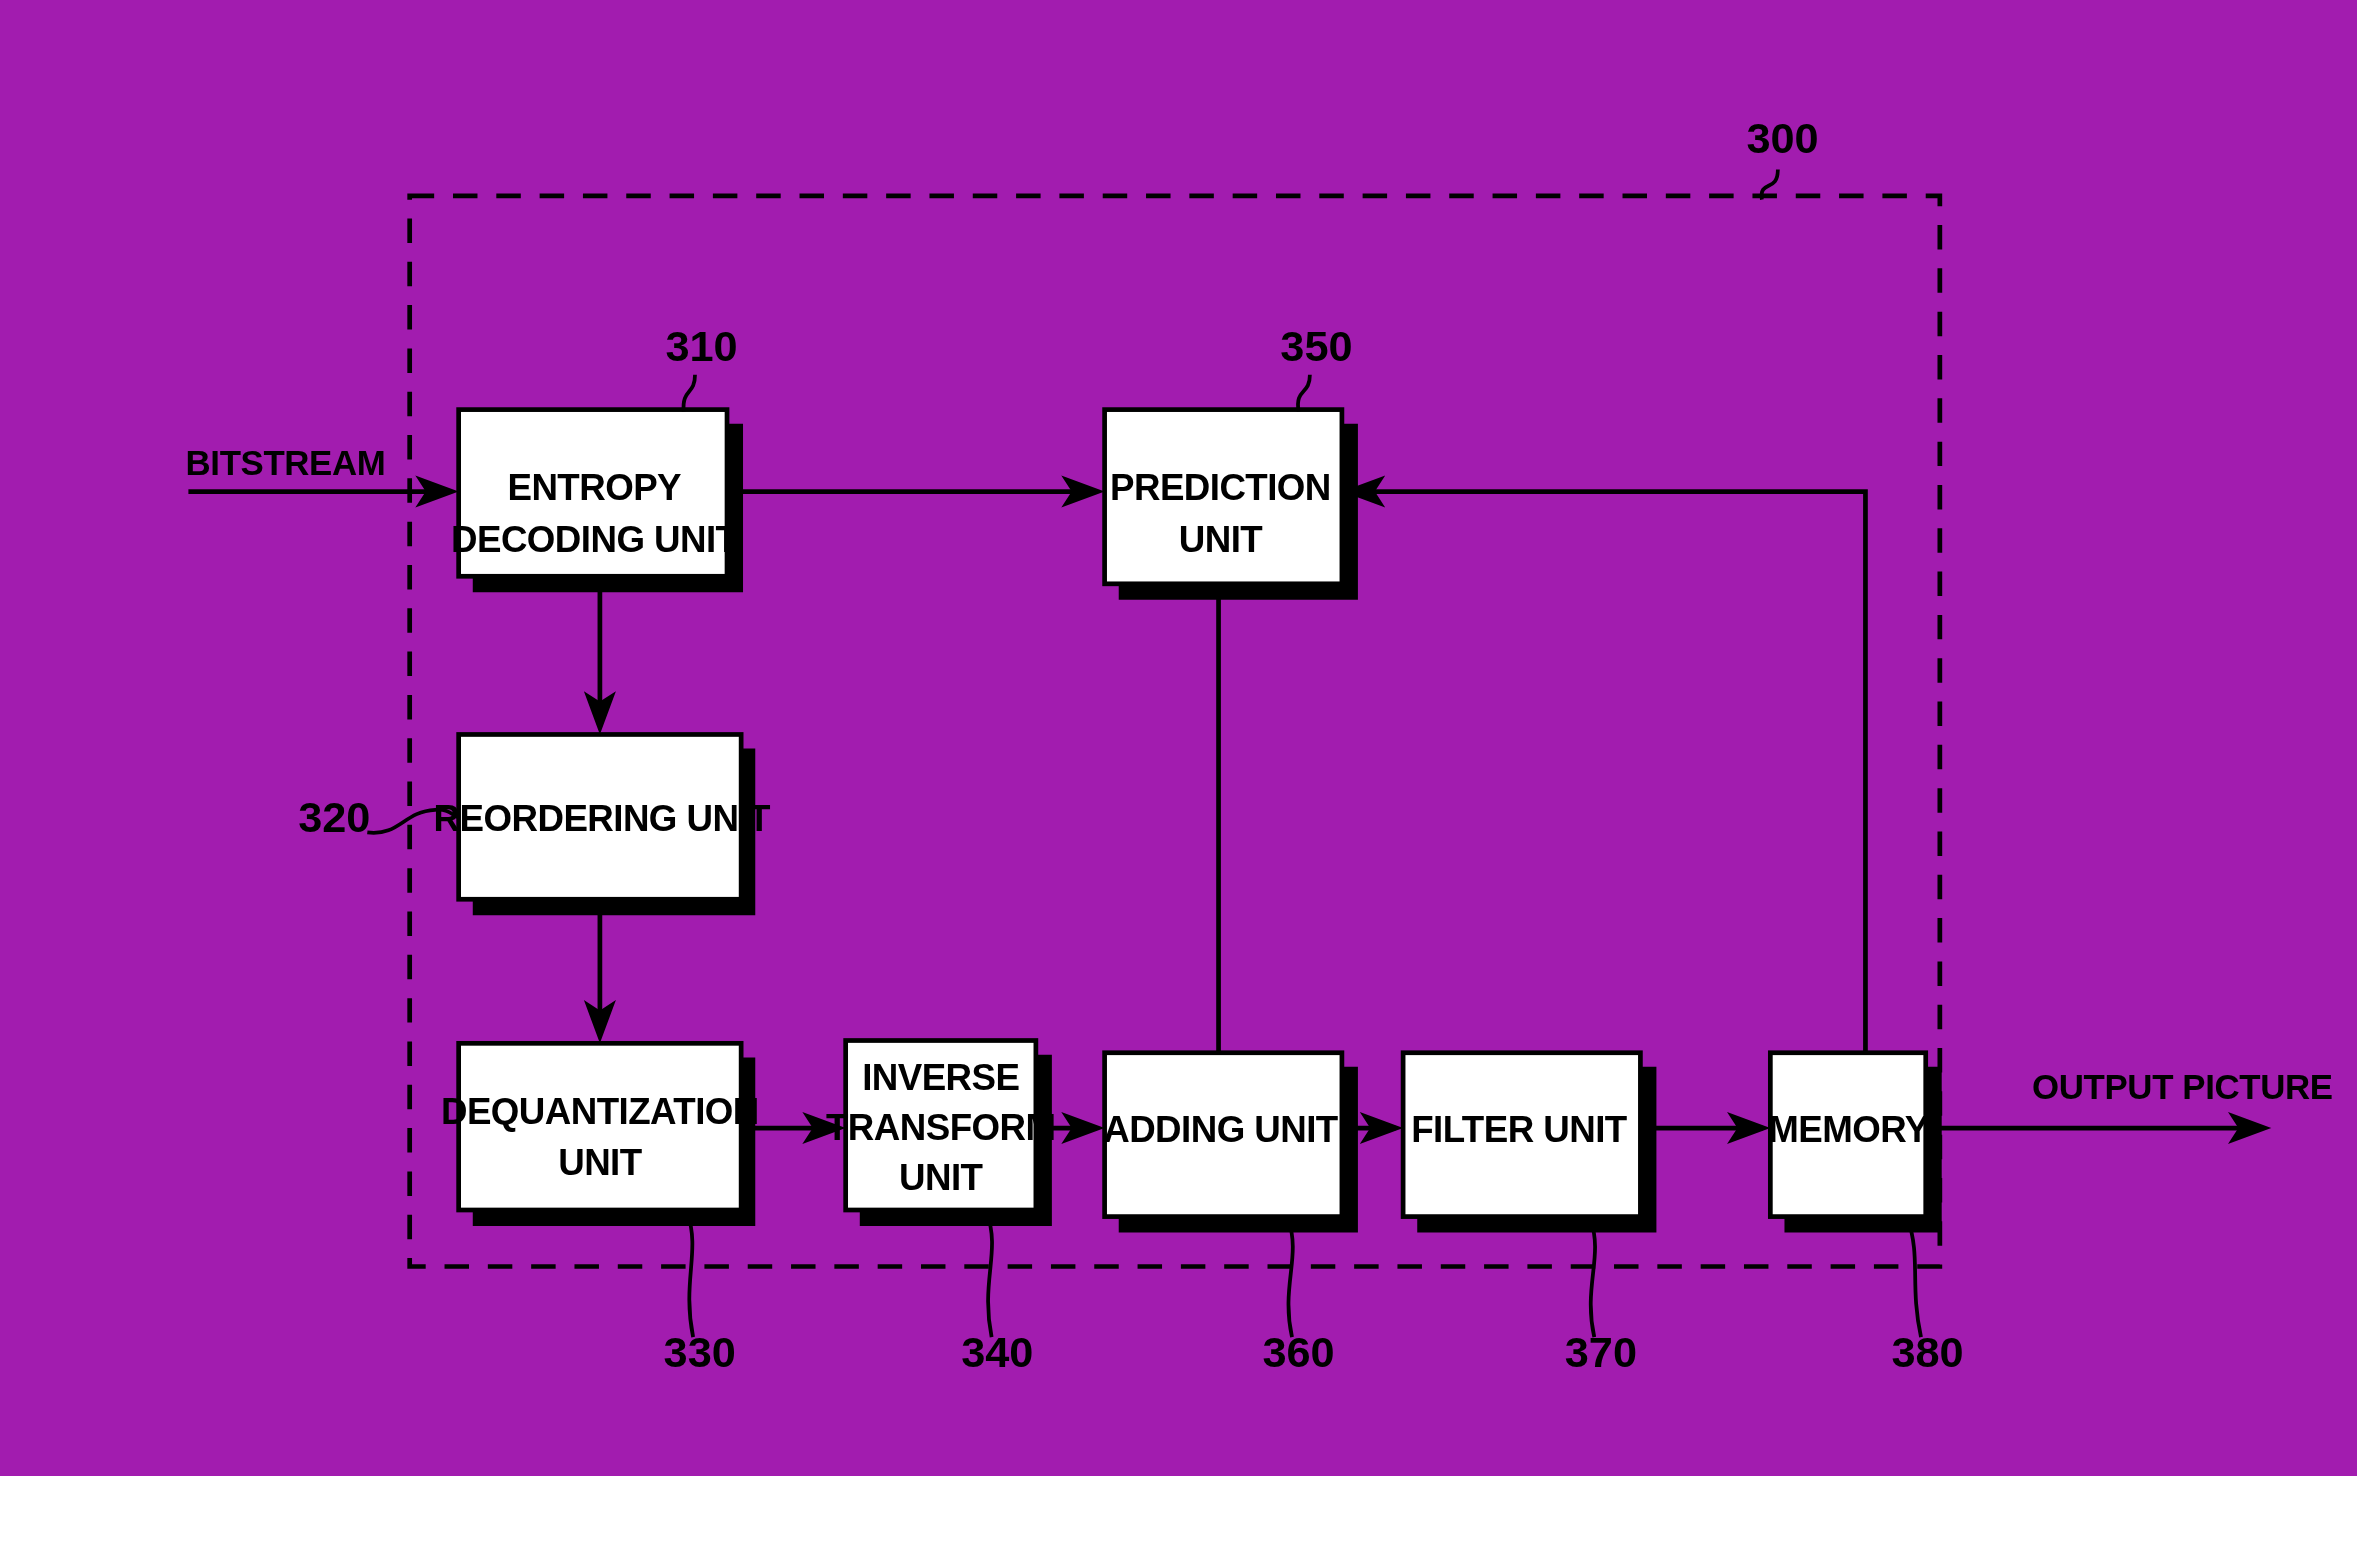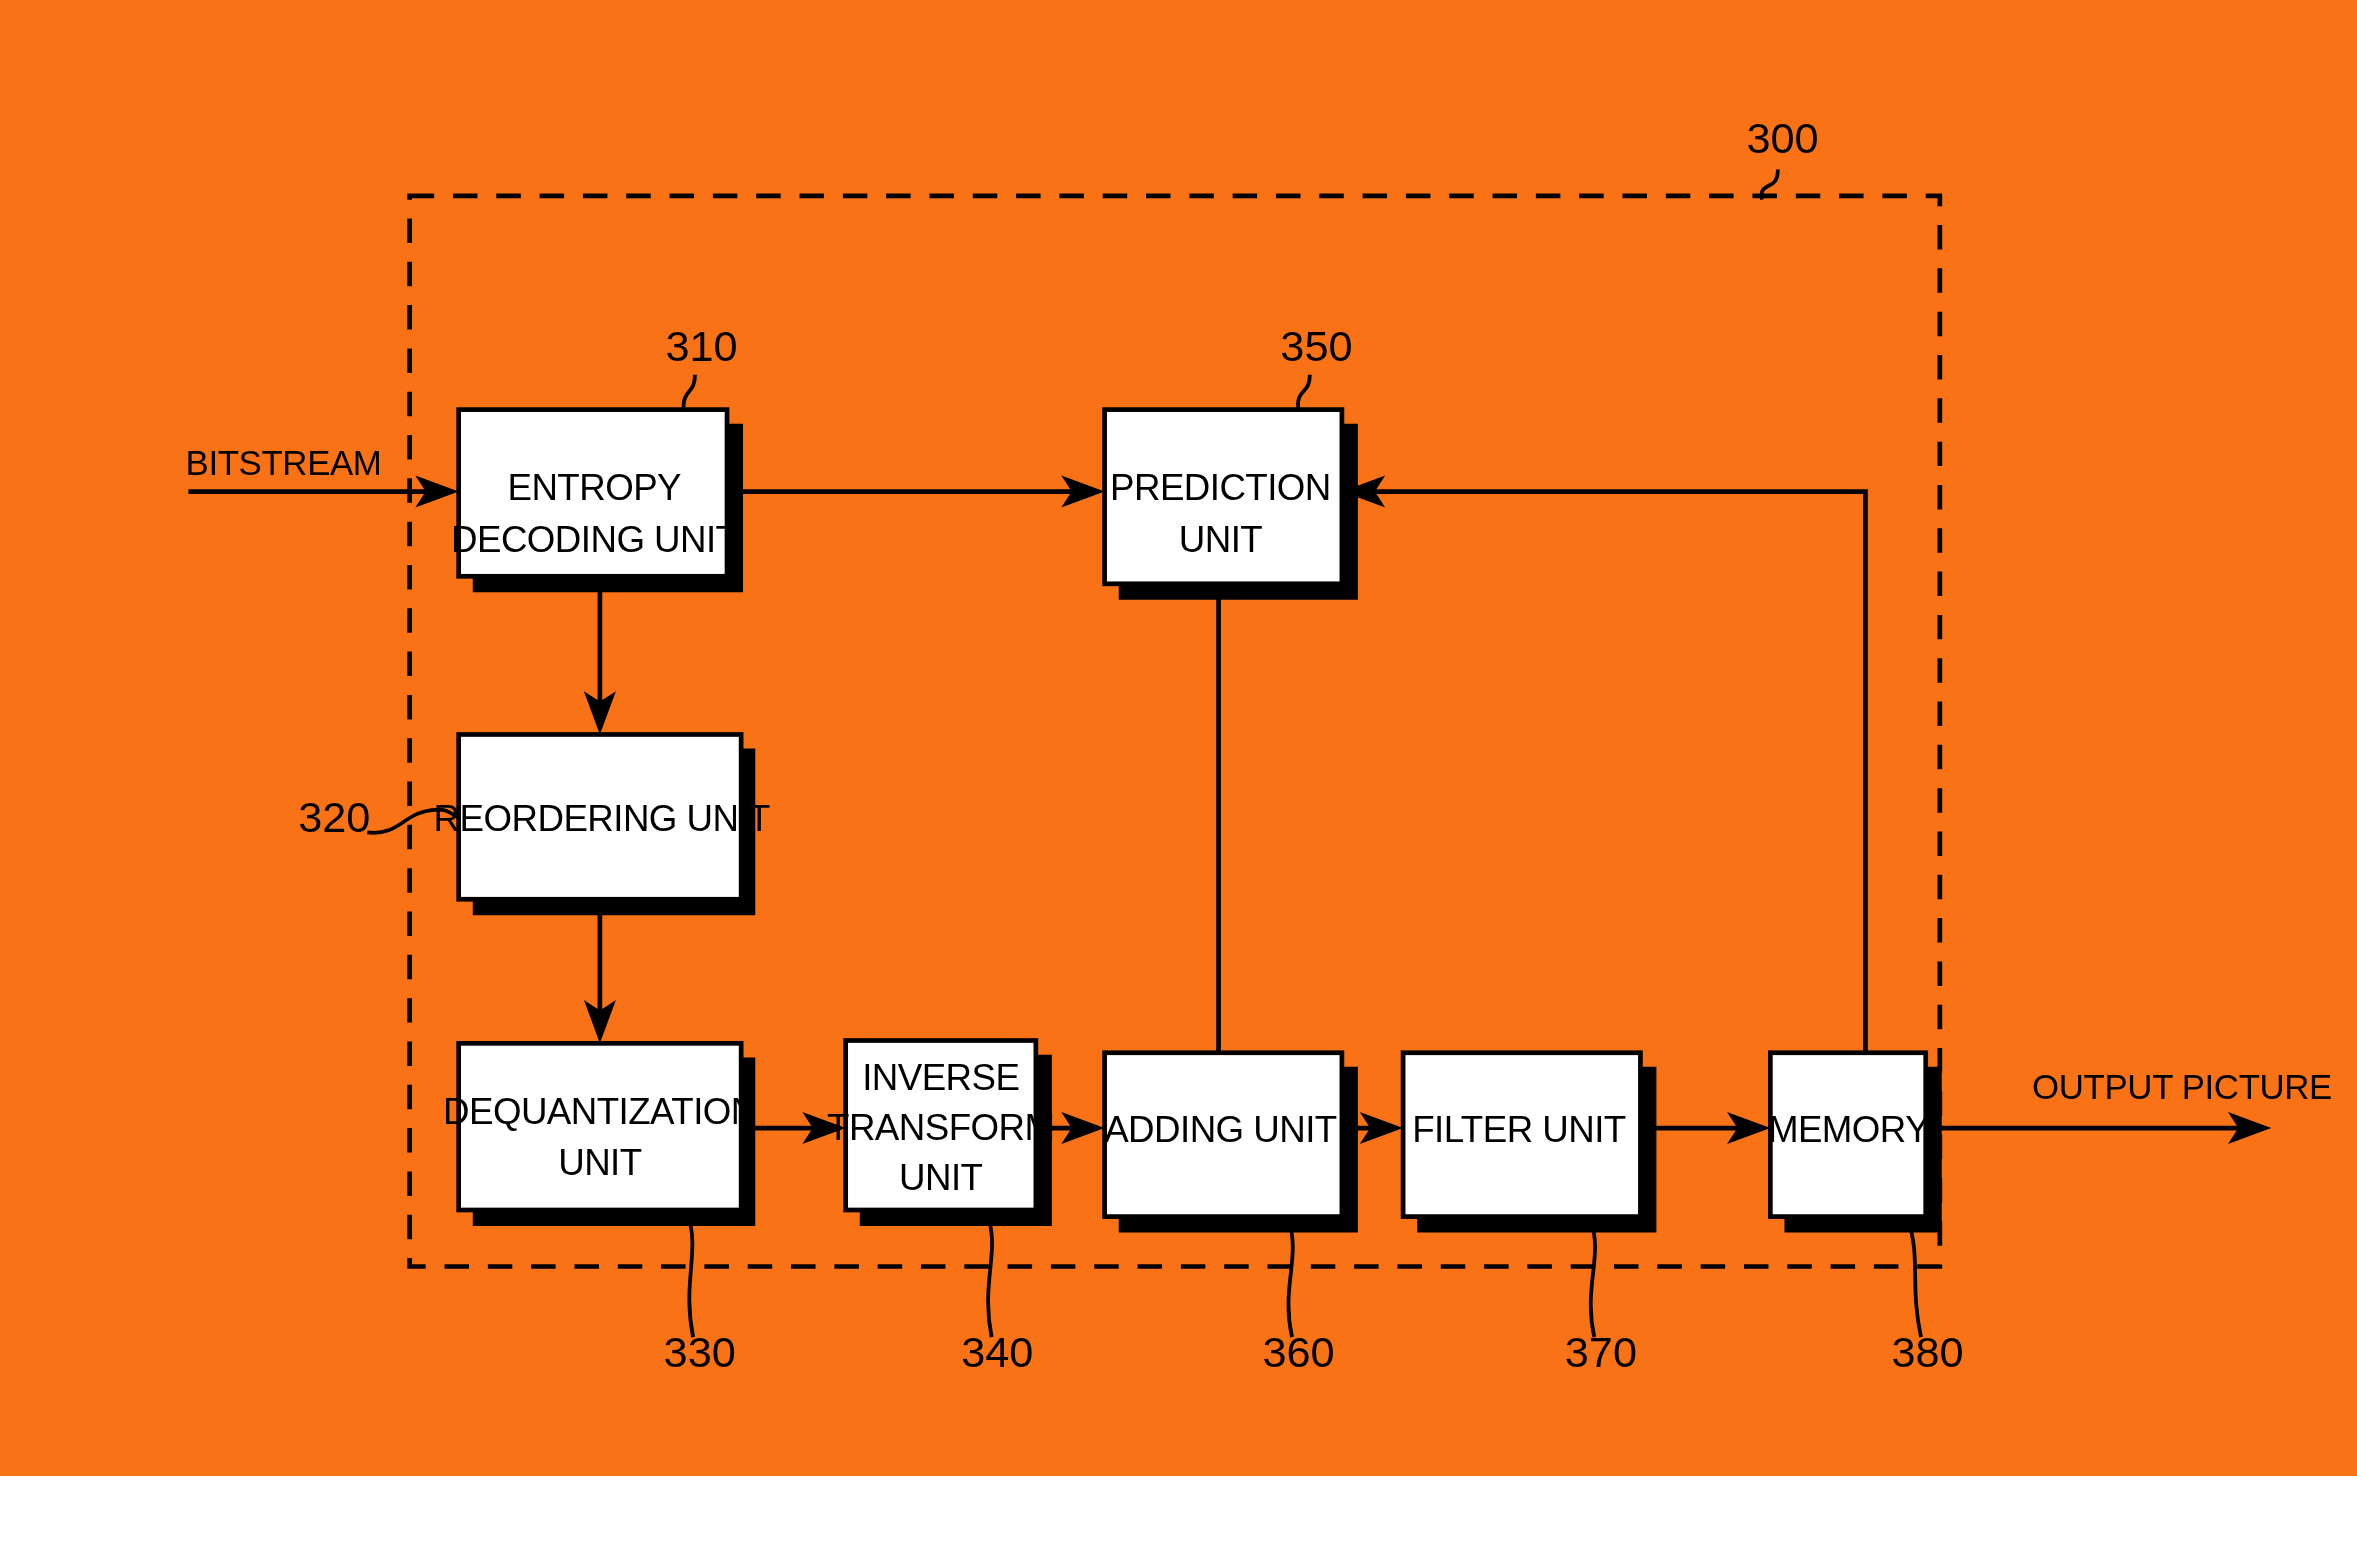--- a/index.html
+++ b/index.html
@@ -1,17 +1,17 @@
 <!DOCTYPE html>
 <html style="font-size:15px"><head>
 <meta charset="utf-8">
 <style>
   html,body{margin:0;padding:0;background:#ffffff;}
   body{width:2358px;height:1565px;overflow:hidden;font-family:"Liberation Sans",sans-serif;}
-  #diagram-root{position:relative;width:2358px;height:1476px;background:#f97316;}
+  #diagram-root{position:relative;width:2358px;height:1476px;background:#a21caf;font-weight:bold;}
   svg#fig{position:absolute;top:0;left:0;width:2358px;height:1565px;display:block;}
   .blk-label{font-family:"Liberation Sans",sans-serif;font-size:39px;fill:#000;text-anchor:middle;letter-spacing:-0.6px;}
   .ext-label{font-family:"Liberation Sans",sans-serif;font-size:37px;fill:#000;letter-spacing:-0.4px;}
   .ref-num{font-family:"Liberation Sans",sans-serif;font-size:46px;fill:#000;text-anchor:middle;letter-spacing:0px;}
   .box-face{fill:#ffffff;stroke:#000000;stroke-width:5;}
   .box-shadow{fill:#000000;stroke:none;}
   .conn{stroke:#000000;stroke-width:5;fill:none;}
   .leader{stroke:#000000;stroke-width:4;fill:none;}
   .dashframe{fill:none;stroke:#000000;stroke-width:5;stroke-dasharray:26 20;}
   .arrowhead{fill:#000000;stroke:none;}

